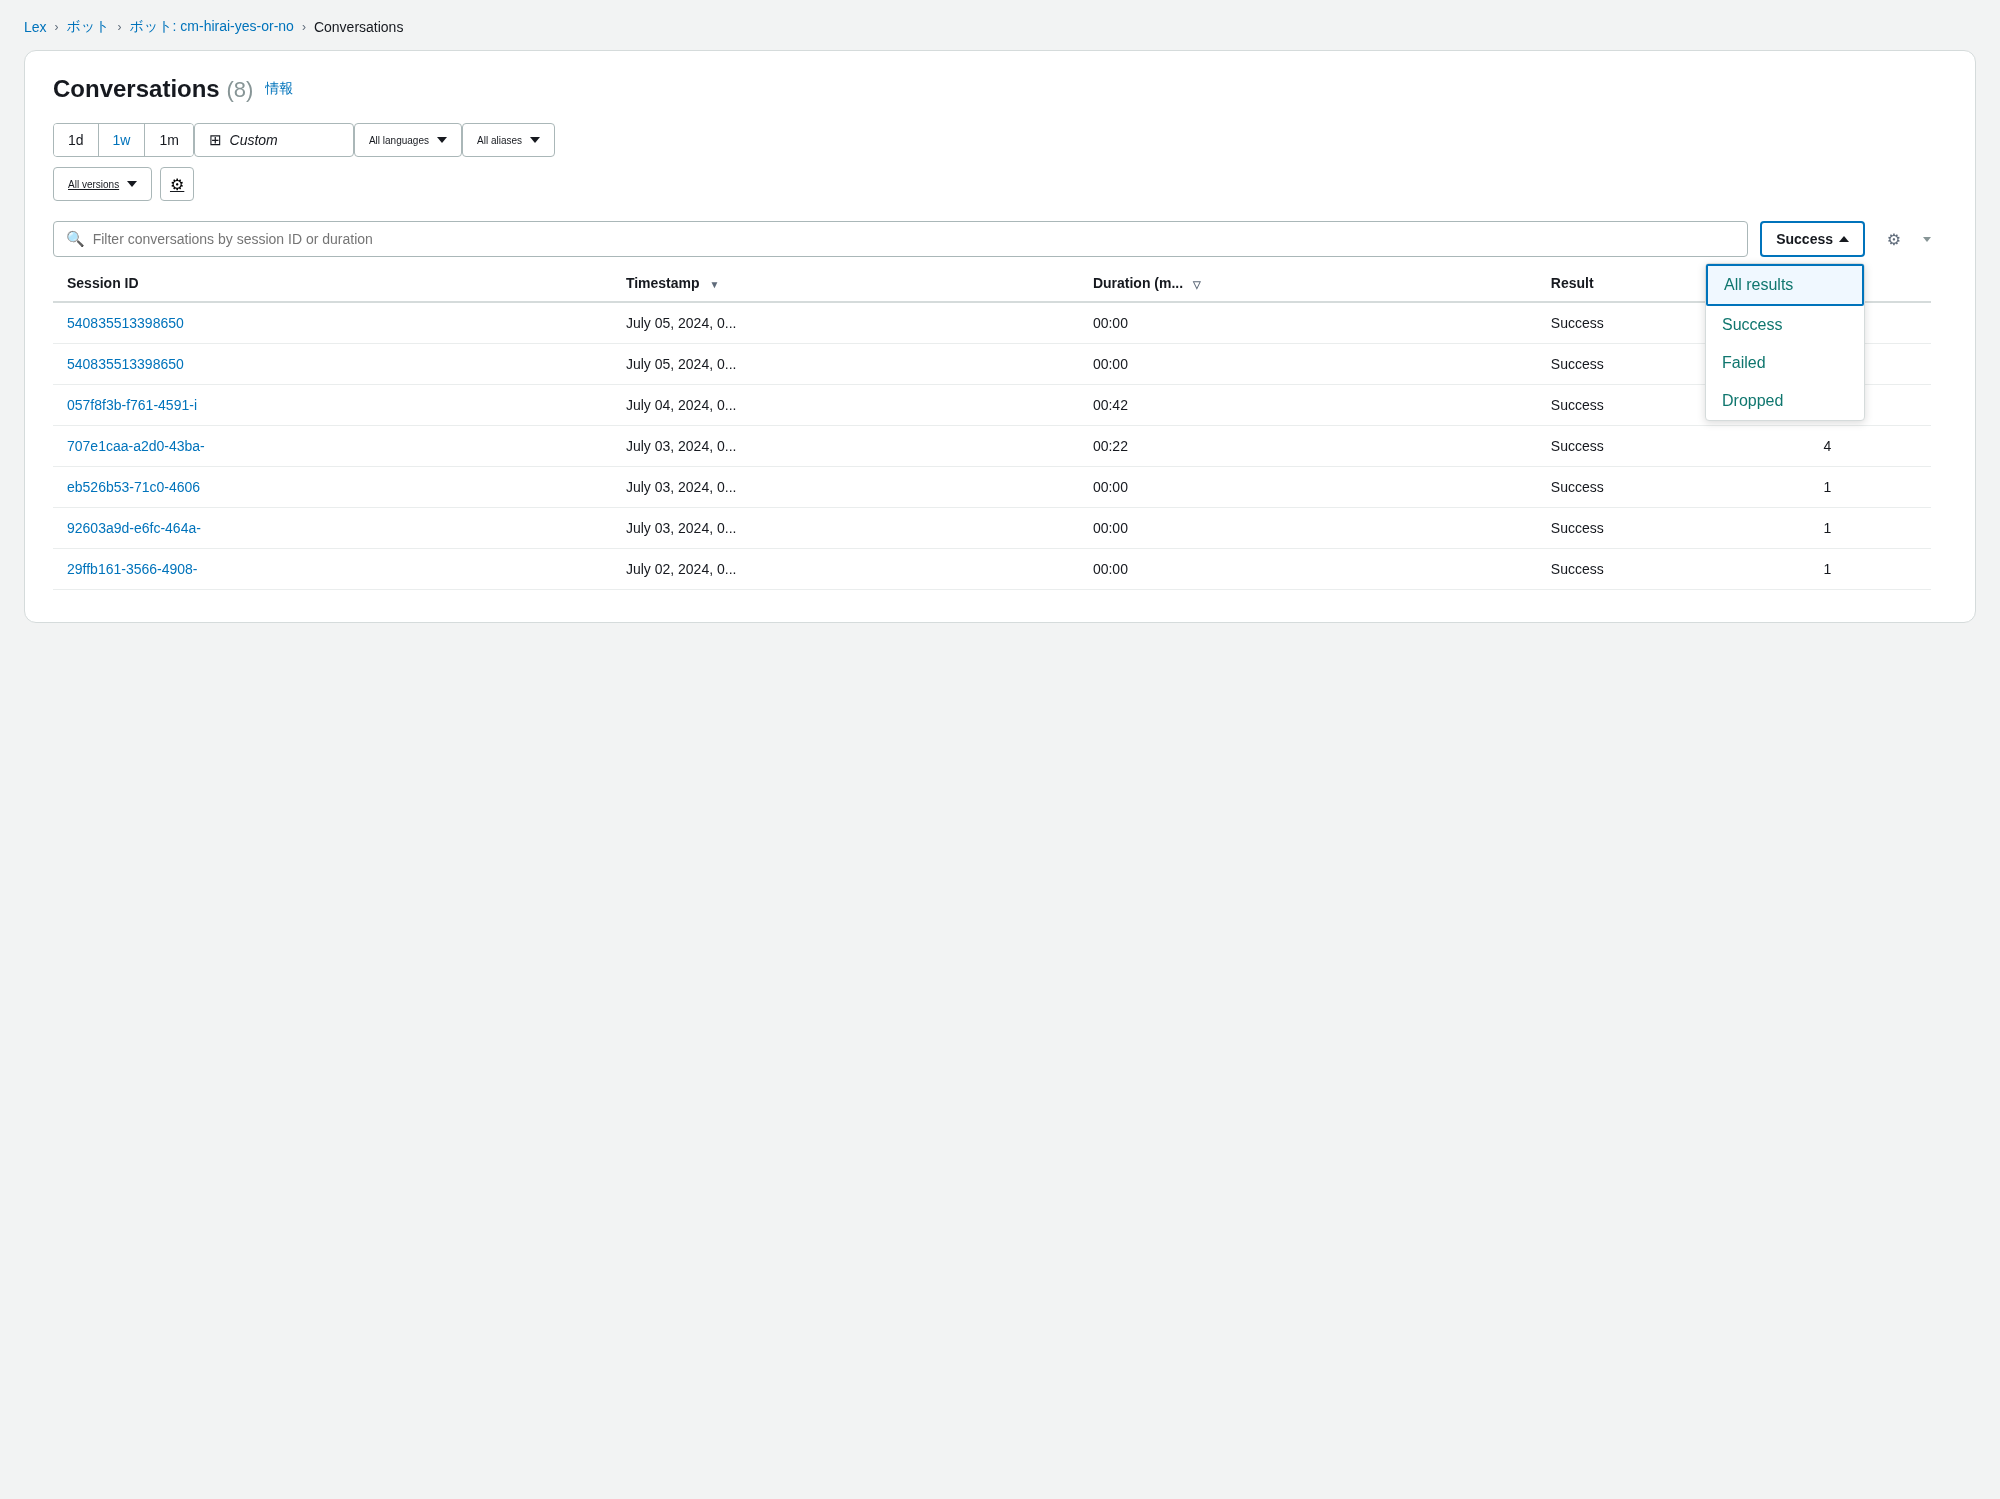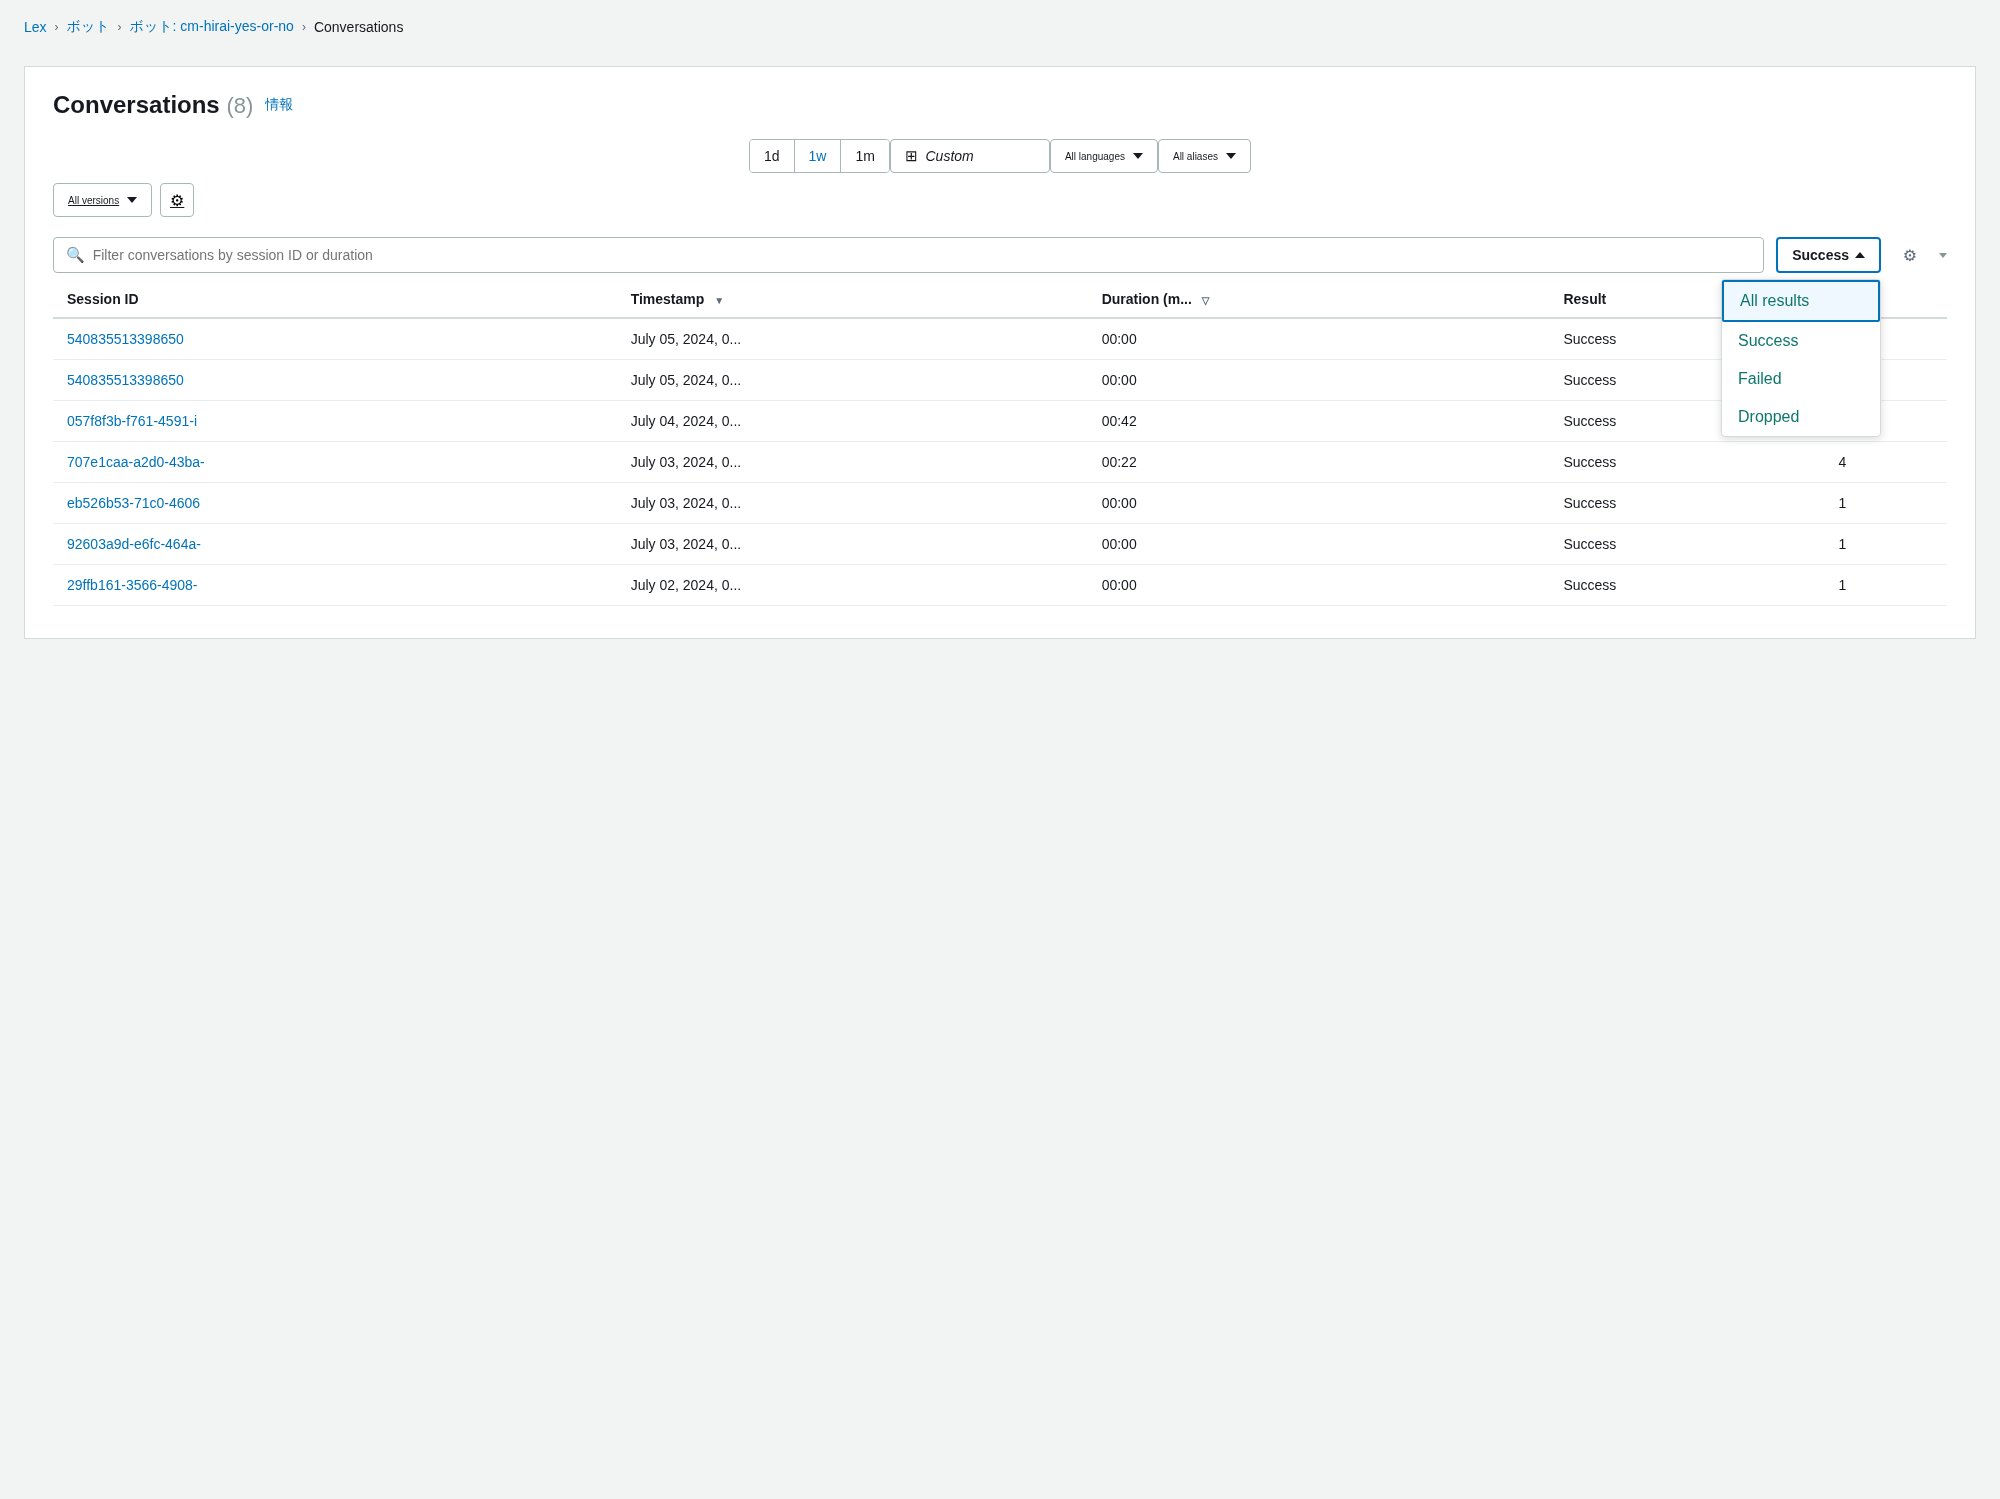--- a/index.html
+++ b/index.html
@@ -25,23 +25,23 @@
       color: #5f6b7a;
       font-size: 12px;
     }
     .breadcrumb-current {
       color: #16191f;
     }
 
     .main-card {
       background: #fff;
       border: 1px solid #d5dbdb;
-      border-radius: 0;
-      margin: 16px 24px 24px 24px;
-      padding: 24px 28px 32px 28px;
+      border-radius: 12px;
+      margin: 0 24px 24px 24px;
+      padding: 24px 44px 32px 28px;
     }
 
     .page-header {
       display: flex;
       align-items: center;
       gap: 12px;
       margin-bottom: 20px;
     }
     .page-title {
       font-size: 24px;
@@ -57,21 +57,20 @@
       color: #0073bb;
       font-size: 14px;
       text-decoration: none;
     }
 
     .filter-row {
       display: flex;
       align-items: center;
       margin-bottom: 10px;
       flex-wrap: wrap;
-      justify-content: center;
     }
 
     .time-group {
       display: flex;
       align-items: center;
       border: 1px solid #aab7b8;
       border-radius: 4px;
       overflow: hidden;
       height: 34px;
     }

